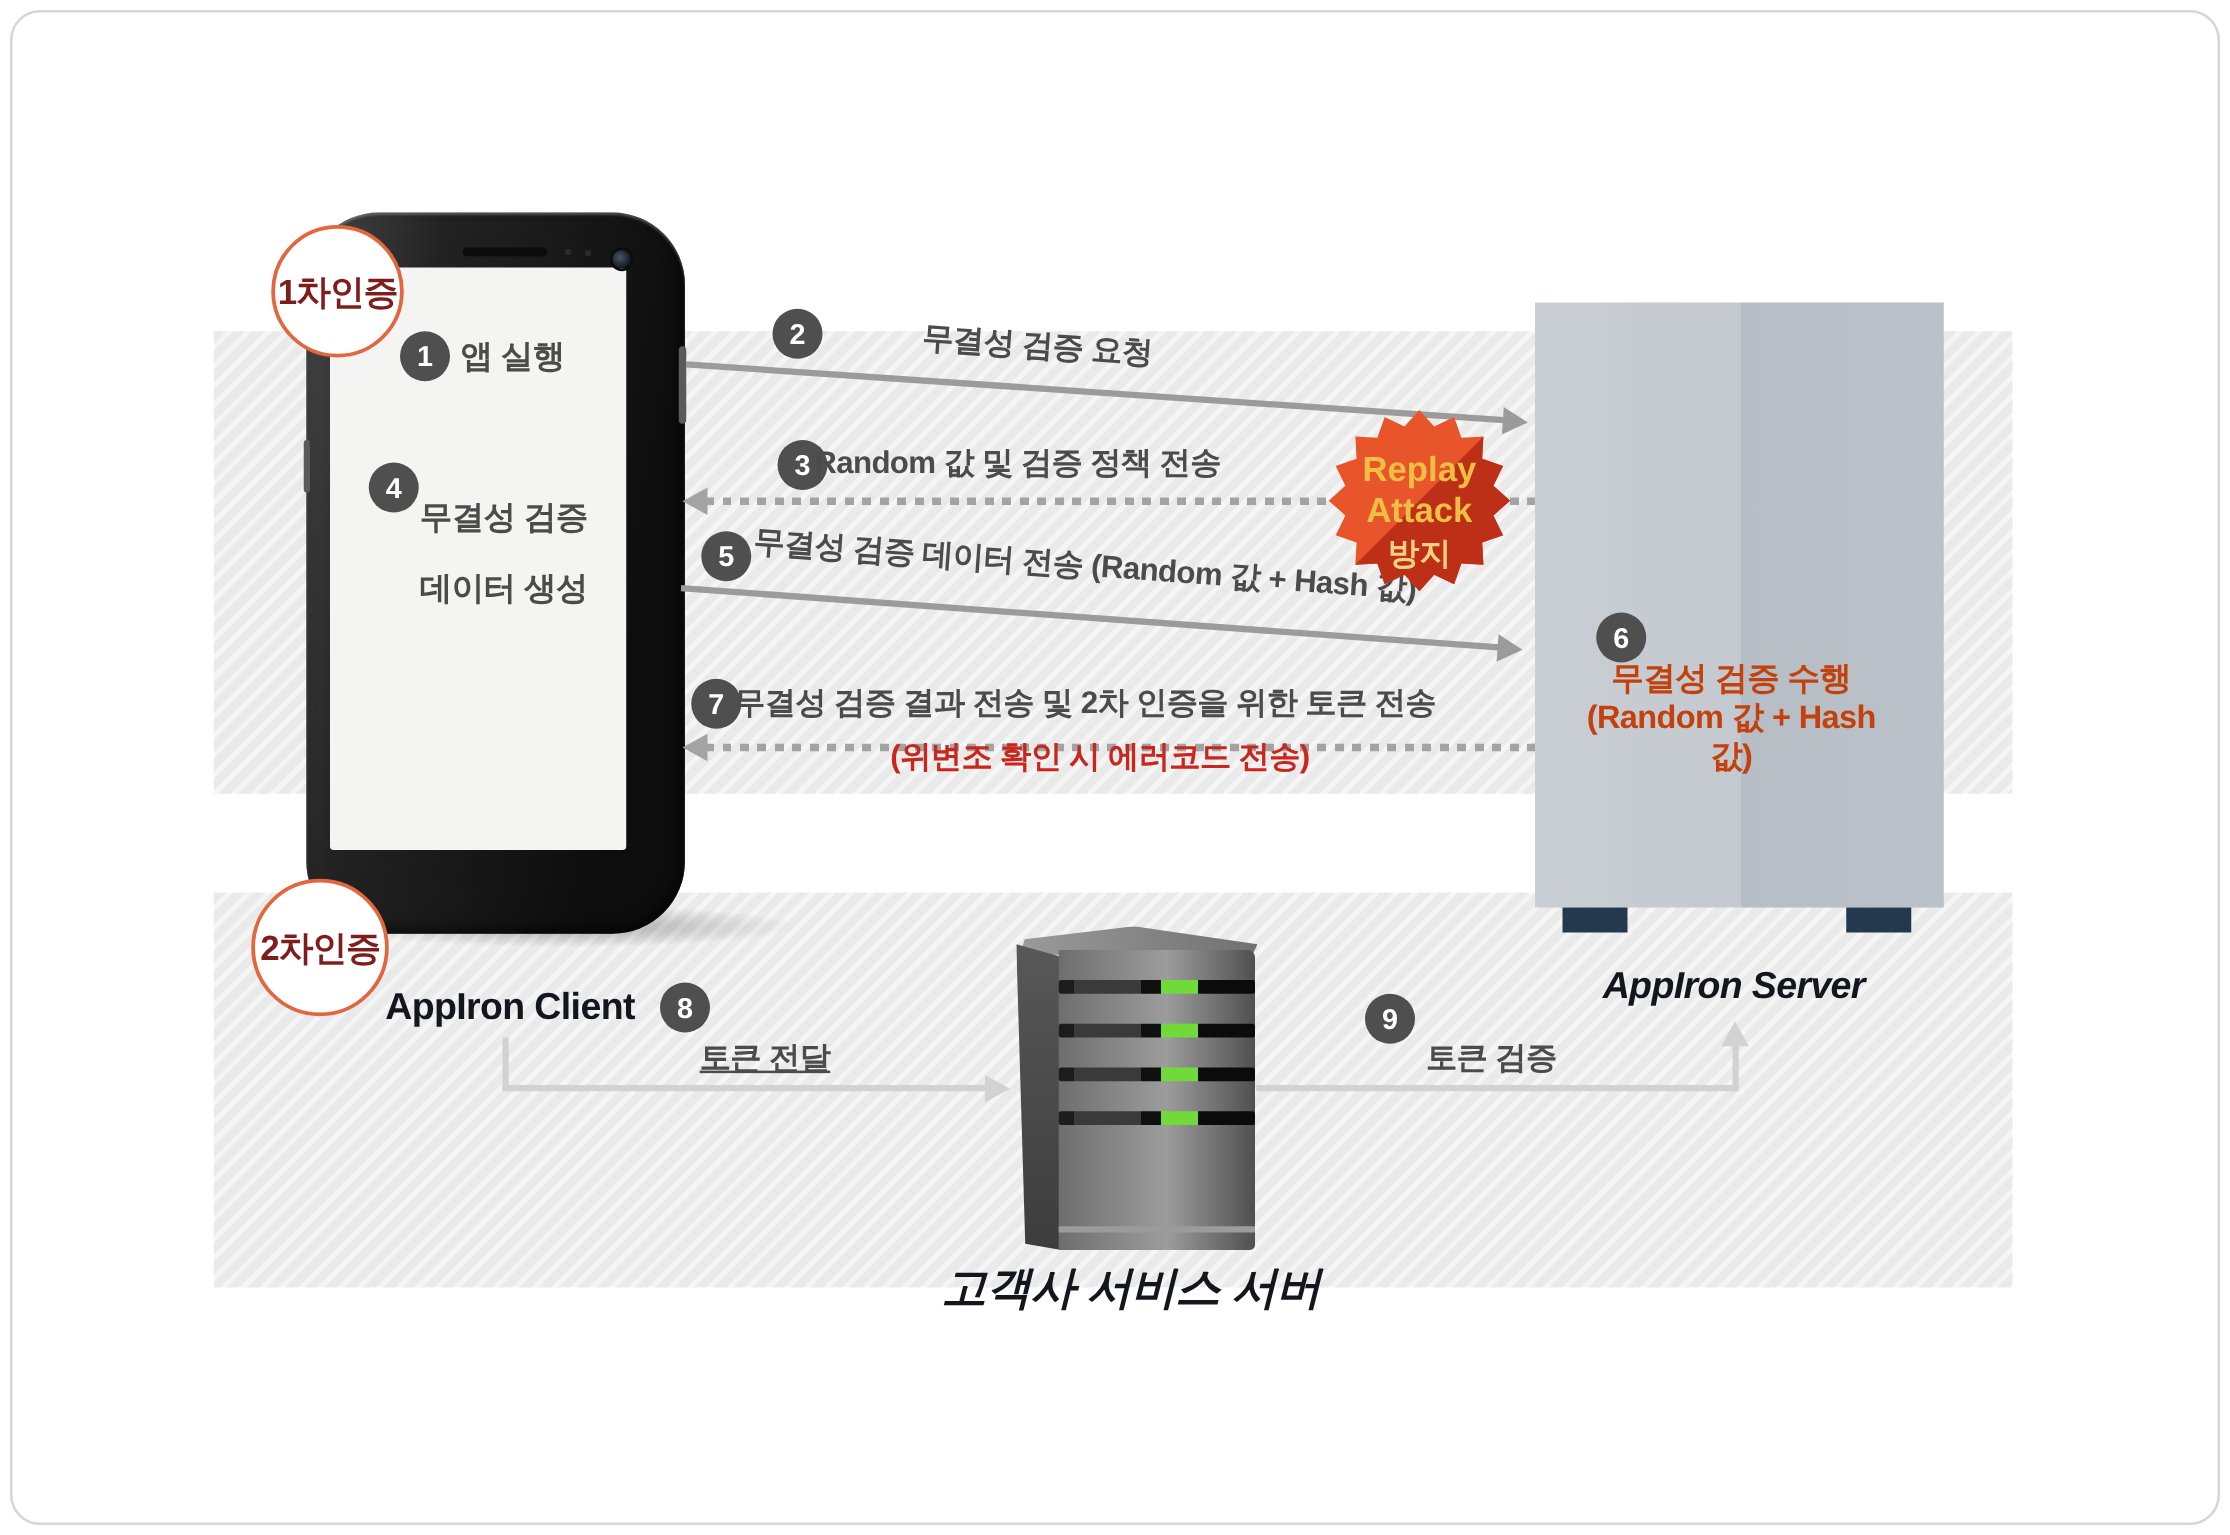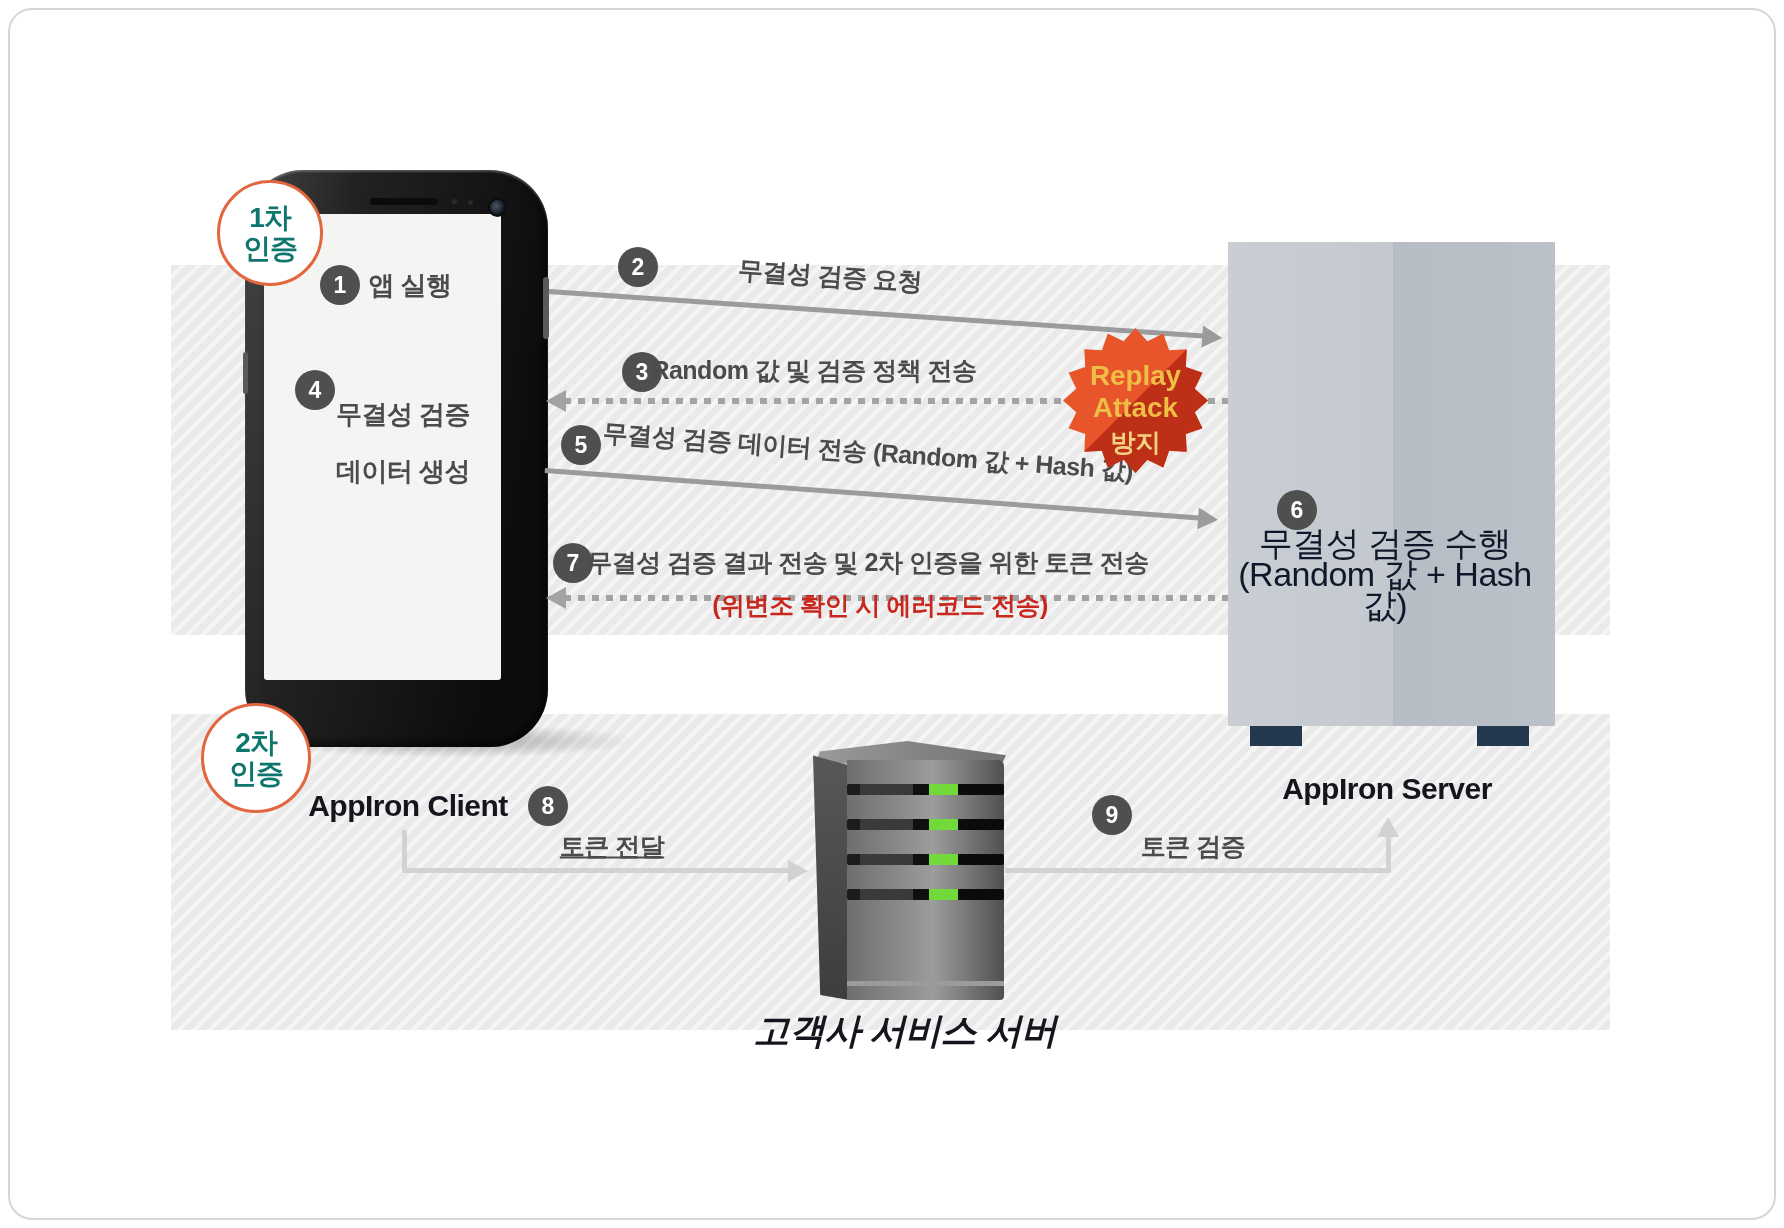--- a/index.html
+++ b/index.html
@@ -49,29 +49,29 @@
   .dotarr .head-l{position:absolute;left:0;top:-8px;width:0;height:0;border-right:20px solid #a3a3a3;
        border-top:11px solid transparent;border-bottom:11px solid transparent;}
   .lite{position:absolute;background:#d2d2d2;}
   .lite-head-r{position:absolute;width:0;height:0;border-left:20px solid #d2d2d2;
        border-top:11px solid transparent;border-bottom:11px solid transparent;}
   .lite-head-u{position:absolute;width:0;height:0;border-bottom:20px solid #d2d2d2;
        border-left:11px solid transparent;border-right:11px solid transparent;}
 
   
   .authb{position:absolute;border-radius:50%;background:#ffffff;border:3px solid #e2663e;
-       display:flex;flex-direction:column;align-items:center;justify-content:center;
-       font-size:28px;font-weight:700;color:#0f766e;line-height:31px;letter-spacing:-1px;}
+       display:flex;flex-direction:row;align-items:center;justify-content:center;
+       font-size:28px;font-weight:700;color:#7f1d1d;line-height:31px;letter-spacing:-1px;}
 
   
   .srv{position:absolute;left:1228px;top:242px;width:327px;height:484px;
        background:linear-gradient(90deg,#c9ced4 0%,#c3c9cf 50.5%,#b7bdc4 50.5%,#bbc1c8 100%);}
   .foot{position:absolute;width:52px;height:20px;background:#24384e;}
   .srv6{position:absolute;left:1385px;top:574px;transform:translate(-50%,-50%);text-align:center;
-       font-size:34px;font-weight:400;color:#0f172a;line-height:31px;letter-spacing:-0.5px;}
+       font-size:26px;font-weight:700;color:#c2410c;line-height:31px;letter-spacing:-0.5px;}
 
   
   .rack-top{position:absolute;left:816px;top:741px;width:190px;height:26px;
        background:linear-gradient(90deg,#9a9a9a,#717171);
        clip-path:polygon(2% 40%,48% 0%,100% 55%,97% 100%,0% 85%);}
   .rack-side{position:absolute;left:813px;top:753px;width:36px;height:247px;
        background:linear-gradient(180deg,#585858,#3d3d3d);
        clip-path:polygon(0 1%,100% 5%,100% 100%,20% 98%);}
   .rack-front{position:absolute;left:847px;top:760px;width:157px;height:240px;
        background:linear-gradient(90deg,#6e6e6e,#9c9c9c 55%,#505050);border-radius:0 6px 4px 0;}
@@ -186,21 +186,21 @@
       <div class="stripe"></div>
     <div class="rack-base"></div>
   </div>
 
   <div class="num" style="left:548px;top:806px;">8</div>
   <div class="lab" style="left:612px;top:846px;text-decoration:underline;">토큰 전달</div>
   <div class="num" style="left:1112px;top:815px;">9</div>
   <div class="lab" style="left:1193px;top:846px;">토큰 검증</div>
 
   <div class="entity" style="left:408px;top:806px;">AppIron Client</div>
-  <div class="entity" style="left:1387px;top:789px;">AppIron Server</div>
+  <div class="entity" style="left:1387px;top:789px;font-style:italic;">AppIron Server</div>
   <div class="entity" style="left:905px;top:1031px;font-size:36px;font-style:italic;">고객사 서비스 서버</div>
 
   <div class="authb" style="left:217px;top:180px;width:100px;height:100px;">
     <div>1차</div>
     <div>인증</div>
   </div>
   <div class="authb" style="left:201px;top:703px;width:104px;height:104px;">
     <div>2차</div>
     <div>인증</div>
   </div>

